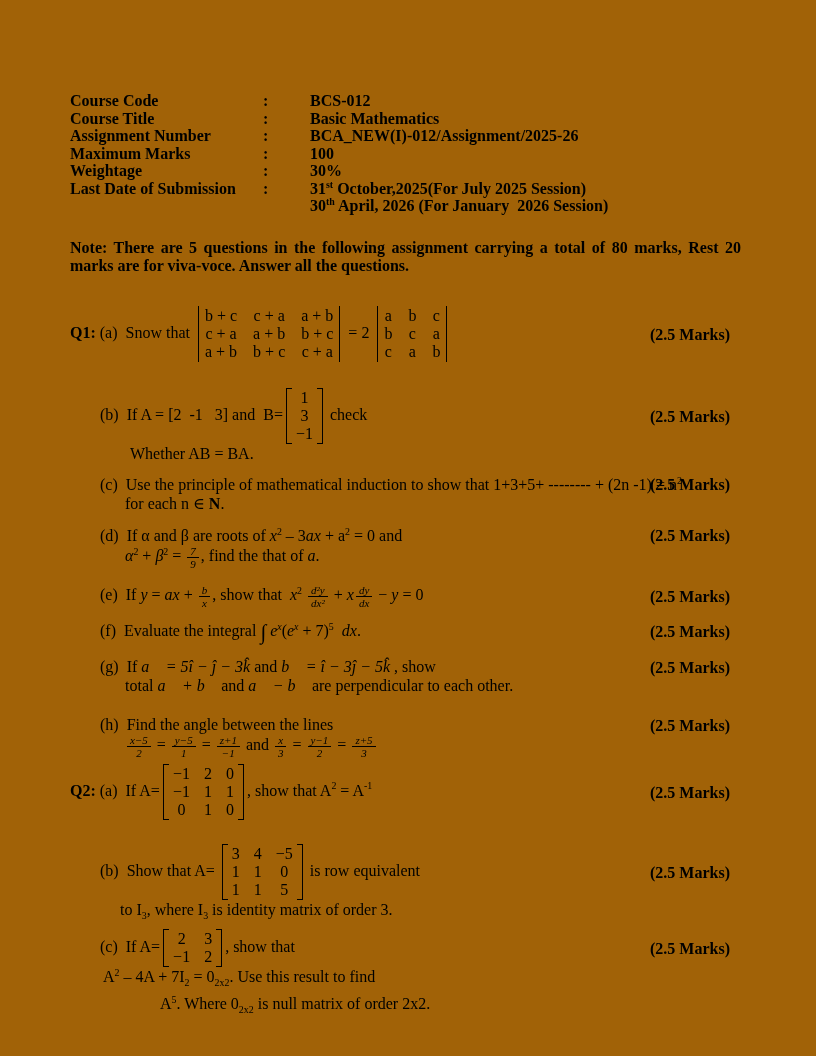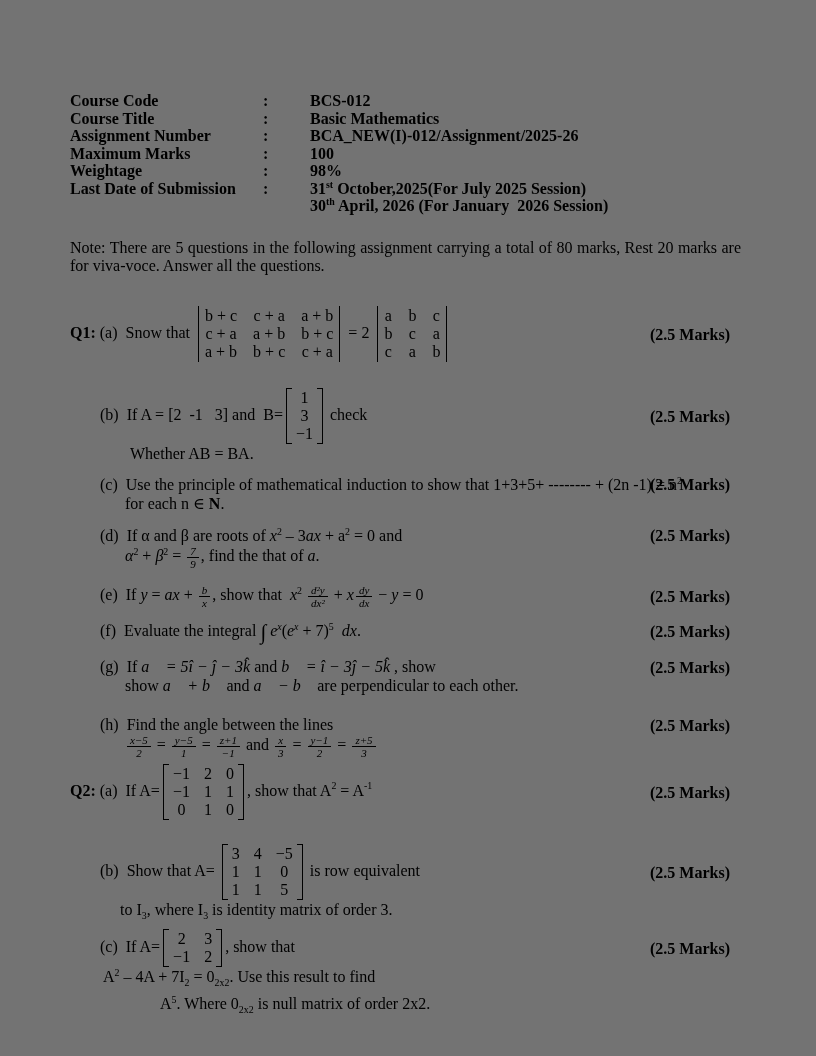--- a/index.html
+++ b/index.html
@@ -1,38 +1,38 @@
 <!DOCTYPE html>
 <html><head>
 <meta charset="utf-8">
 <style>
   html,body{margin:0;padding:0;background:#e8e8e8;}
   .page{
     position:relative;
     width:816px;height:1056px;
     margin:0 auto;
-    background:#737373;
+    background:#a16207;
     color:#000;
     font-family:"Liberation Serif","DejaVu Serif",serif;
     font-size:16px;
     box-sizing:border-box;
     padding:92px 70px 0 70px;
     overflow:hidden;
   }
   
   .header-block{
     display:grid;
     grid-template-columns:193px 47px 1fr;
     font-weight:bold;
     line-height:17.5px;
   }
   .header-block > div{white-space:pre;}
   
   .note{
-    font-weight:normal;
+    font-weight:bold;
     text-align:justify;
     margin:24px 5px 0 0;
     line-height:18.5px;
   }
   
   #questions{margin-top:30px;}
   .q-item{margin-bottom:16px;}
   #questions .q-item:nth-child(1){margin-bottom:26px;}
   #questions .q-item:nth-child(2){margin-bottom:12px;}
   #questions .q-item:nth-child(3){margin-bottom:13px;}
@@ -103,21 +103,21 @@
       <div>:</div>
       <div><span class="tx">Basic Mathematics</span></div>
       <div>Assignment Number</div>
       <div>:</div>
       <div><span class="tx">BCA_NEW(I)-012/Assignment/2025-26</span></div>
       <div>Maximum Marks</div>
       <div>:</div>
       <div><span class="tx">100</span></div>
       <div>Weightage</div>
       <div>:</div>
-      <div><span class="tx">98%</span></div>
+      <div><span class="tx">30%</span></div>
       <div>Last Date of Submission</div>
       <div>:</div>
       <div><span class="tx">31</span><sup>st</sup><span class="tx"> October,2025(For July 2025 Session)</span></div>
       <div></div>
       <div></div>
       <div><span class="tx">30</span><sup>th</sup><span class="tx"> April, 2026 (For January  2026 Session)</span></div>
     </div>
   <p class="note">Note: There are 5 questions in the following assignment carrying a total of 80 marks, Rest 20 marks are for viva-voce.  Answer all the questions.</p>
   <div id="questions">
       <div class="q-item">
@@ -184,21 +184,21 @@
           </span><span class="tx"> + </span><span class="tx it">x</span><span class="frac it">
             <span class="fnum">dy</span>
             <span class="fden">dx</span>
           </span><span class="tx"> − </span><span class="tx it">y</span><span class="tx"> = 0</span><span class="marks">(2.5 Marks)</span></div>
       </div>
       <div class="q-item">
         <div class="q-line" style="padding-left: 30px;"><span class="tx">(f)  Evaluate the integral </span><span class="int">∫</span><span class="tx"> </span><span class="tx it">e</span><sup class="it">x</sup><span class="tx">(</span><span class="tx it">e</span><sup class="it">x</sup><span class="tx"> + 7)</span><sup>5</sup><span class="tx">  </span><span class="tx it">dx</span><span class="tx">.</span><span class="marks">(2.5 Marks)</span></div>
       </div>
       <div class="q-item">
         <div class="q-line" style="padding-left: 30px;"><span class="tx">(g)  If </span><span class="tx it">a⃗ = 5î − ĵ − 3k̂</span><span class="tx"> and </span><span class="tx it">b⃗ = î − 3ĵ − 5k̂</span><span class="tx"> , show</span><span class="marks">(2.5 Marks)</span></div>
-        <div class="q-line" style="padding-left: 55px;"><span class="tx">show </span><span class="tx it">a⃗ + b⃗</span><span class="tx"> and </span><span class="tx it">a⃗ − b⃗</span><span class="tx"> are perpendicular to each other.</span></div>
+        <div class="q-line" style="padding-left: 55px;"><span class="tx">total </span><span class="tx it">a⃗ + b⃗</span><span class="tx"> and </span><span class="tx it">a⃗ − b⃗</span><span class="tx"> are perpendicular to each other.</span></div>
       </div>
       <div class="q-item">
         <div class="q-line" style="padding-left: 30px;"><span class="tx">(h)  Find the angle between the lines</span><span class="marks">(2.5 Marks)</span></div>
         <div class="q-line" style="padding-left: 55px;"><span class="frac it">
             <span class="fnum">x−5</span>
             <span class="fden">2</span>
           </span><span class="tx"> = </span><span class="frac it">
             <span class="fnum">y−5</span>
             <span class="fden">1</span>
           </span><span class="tx"> = </span><span class="frac it">

